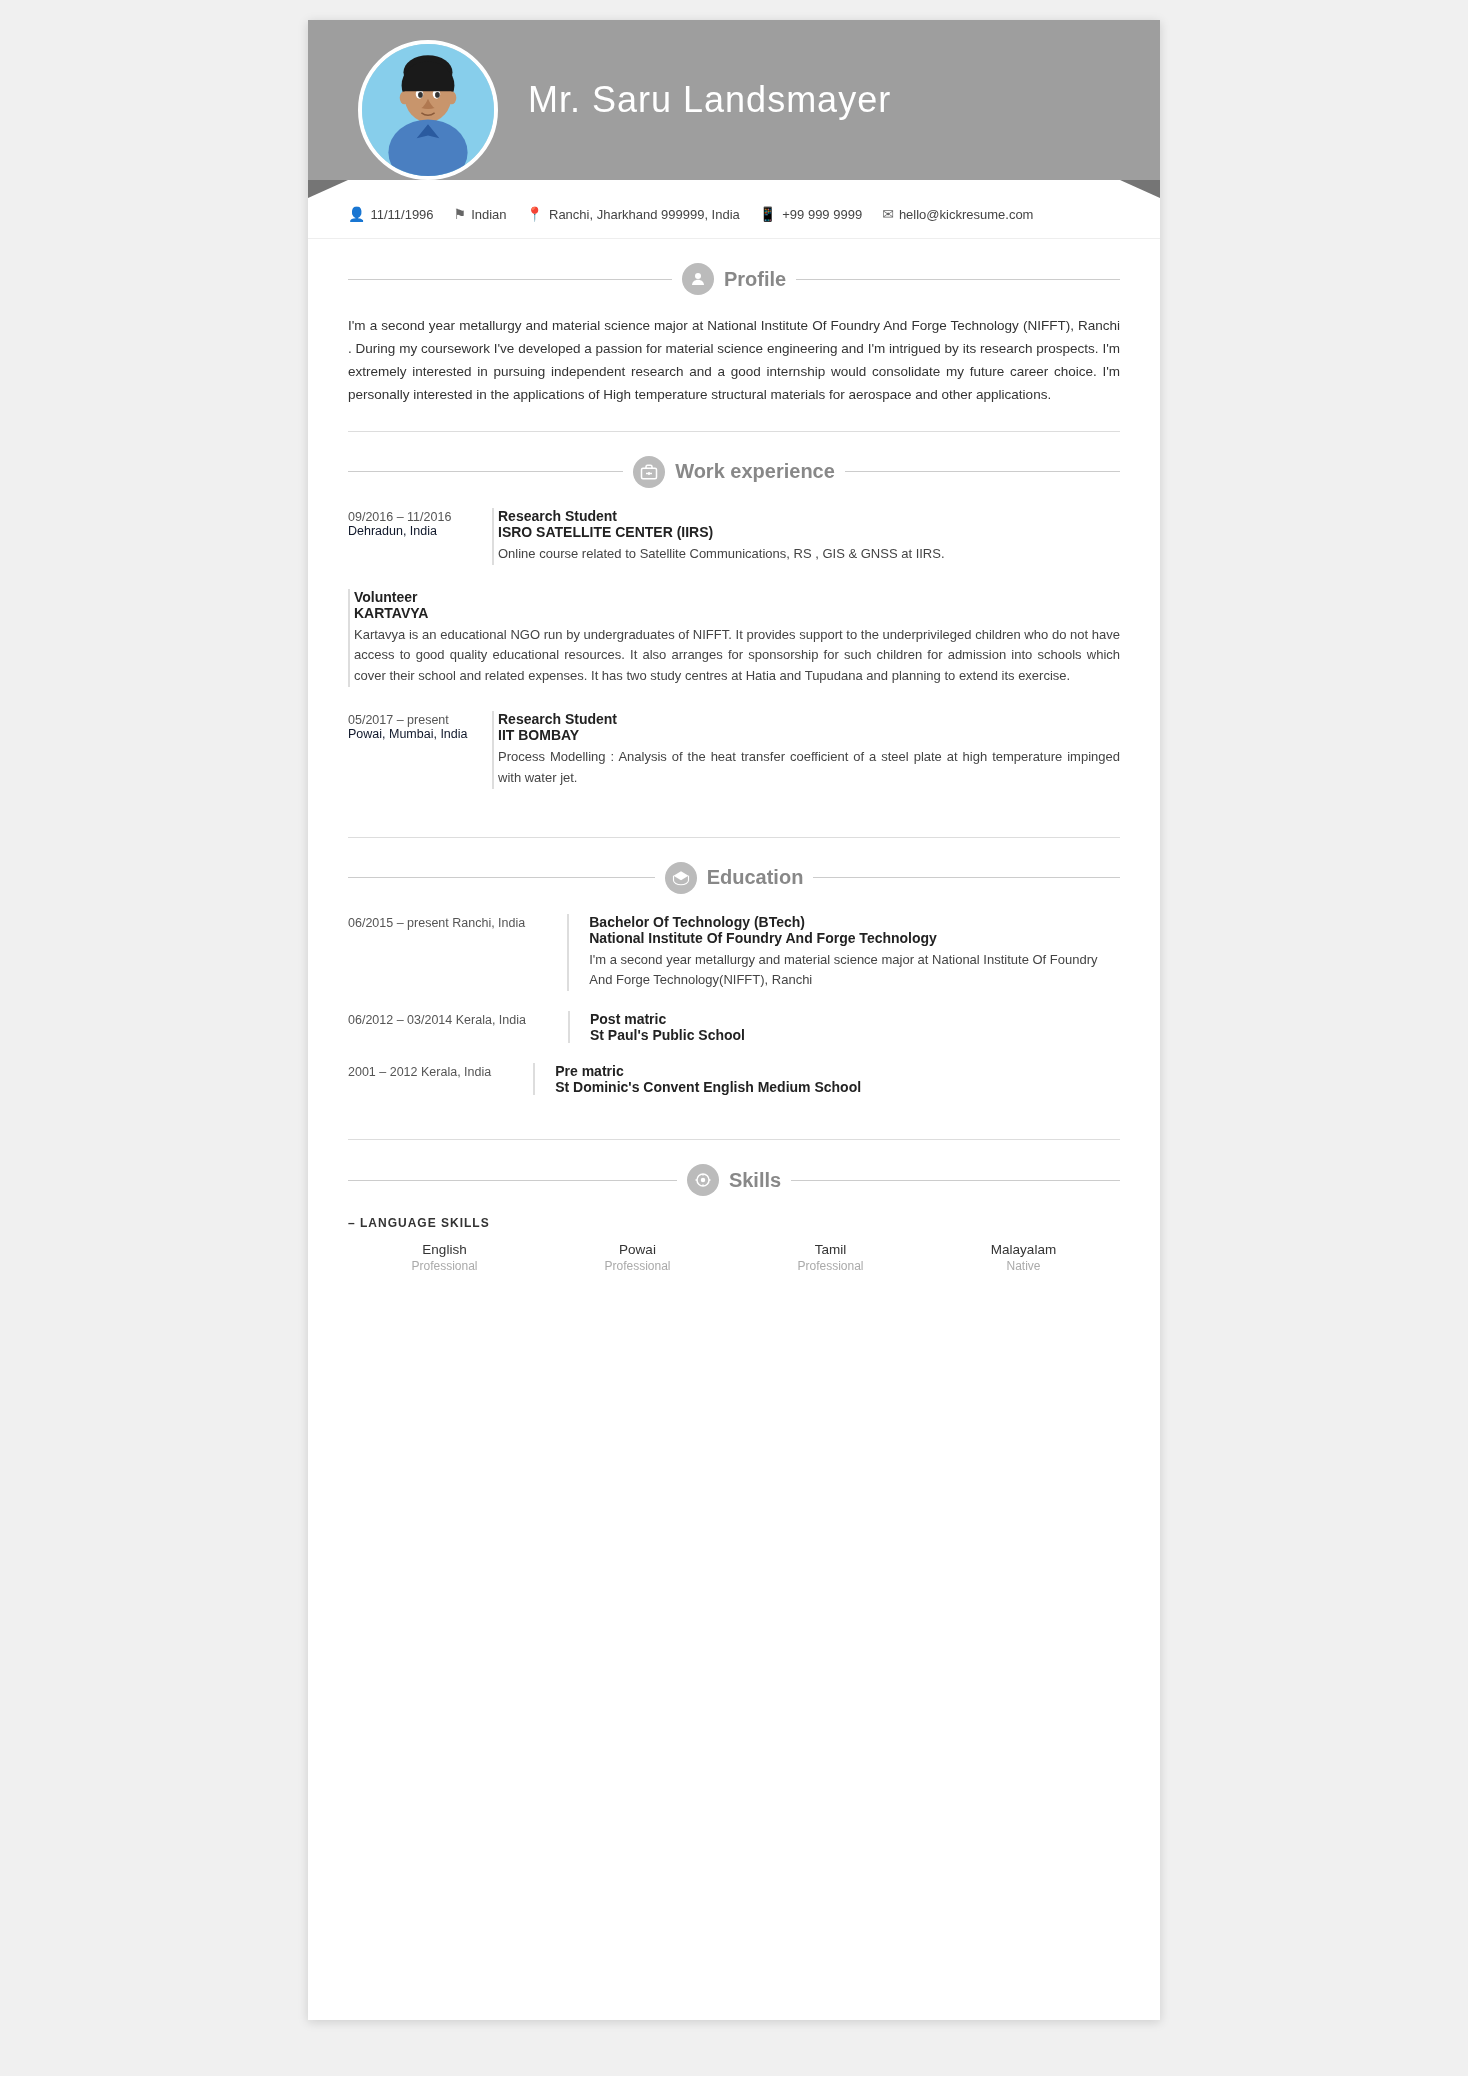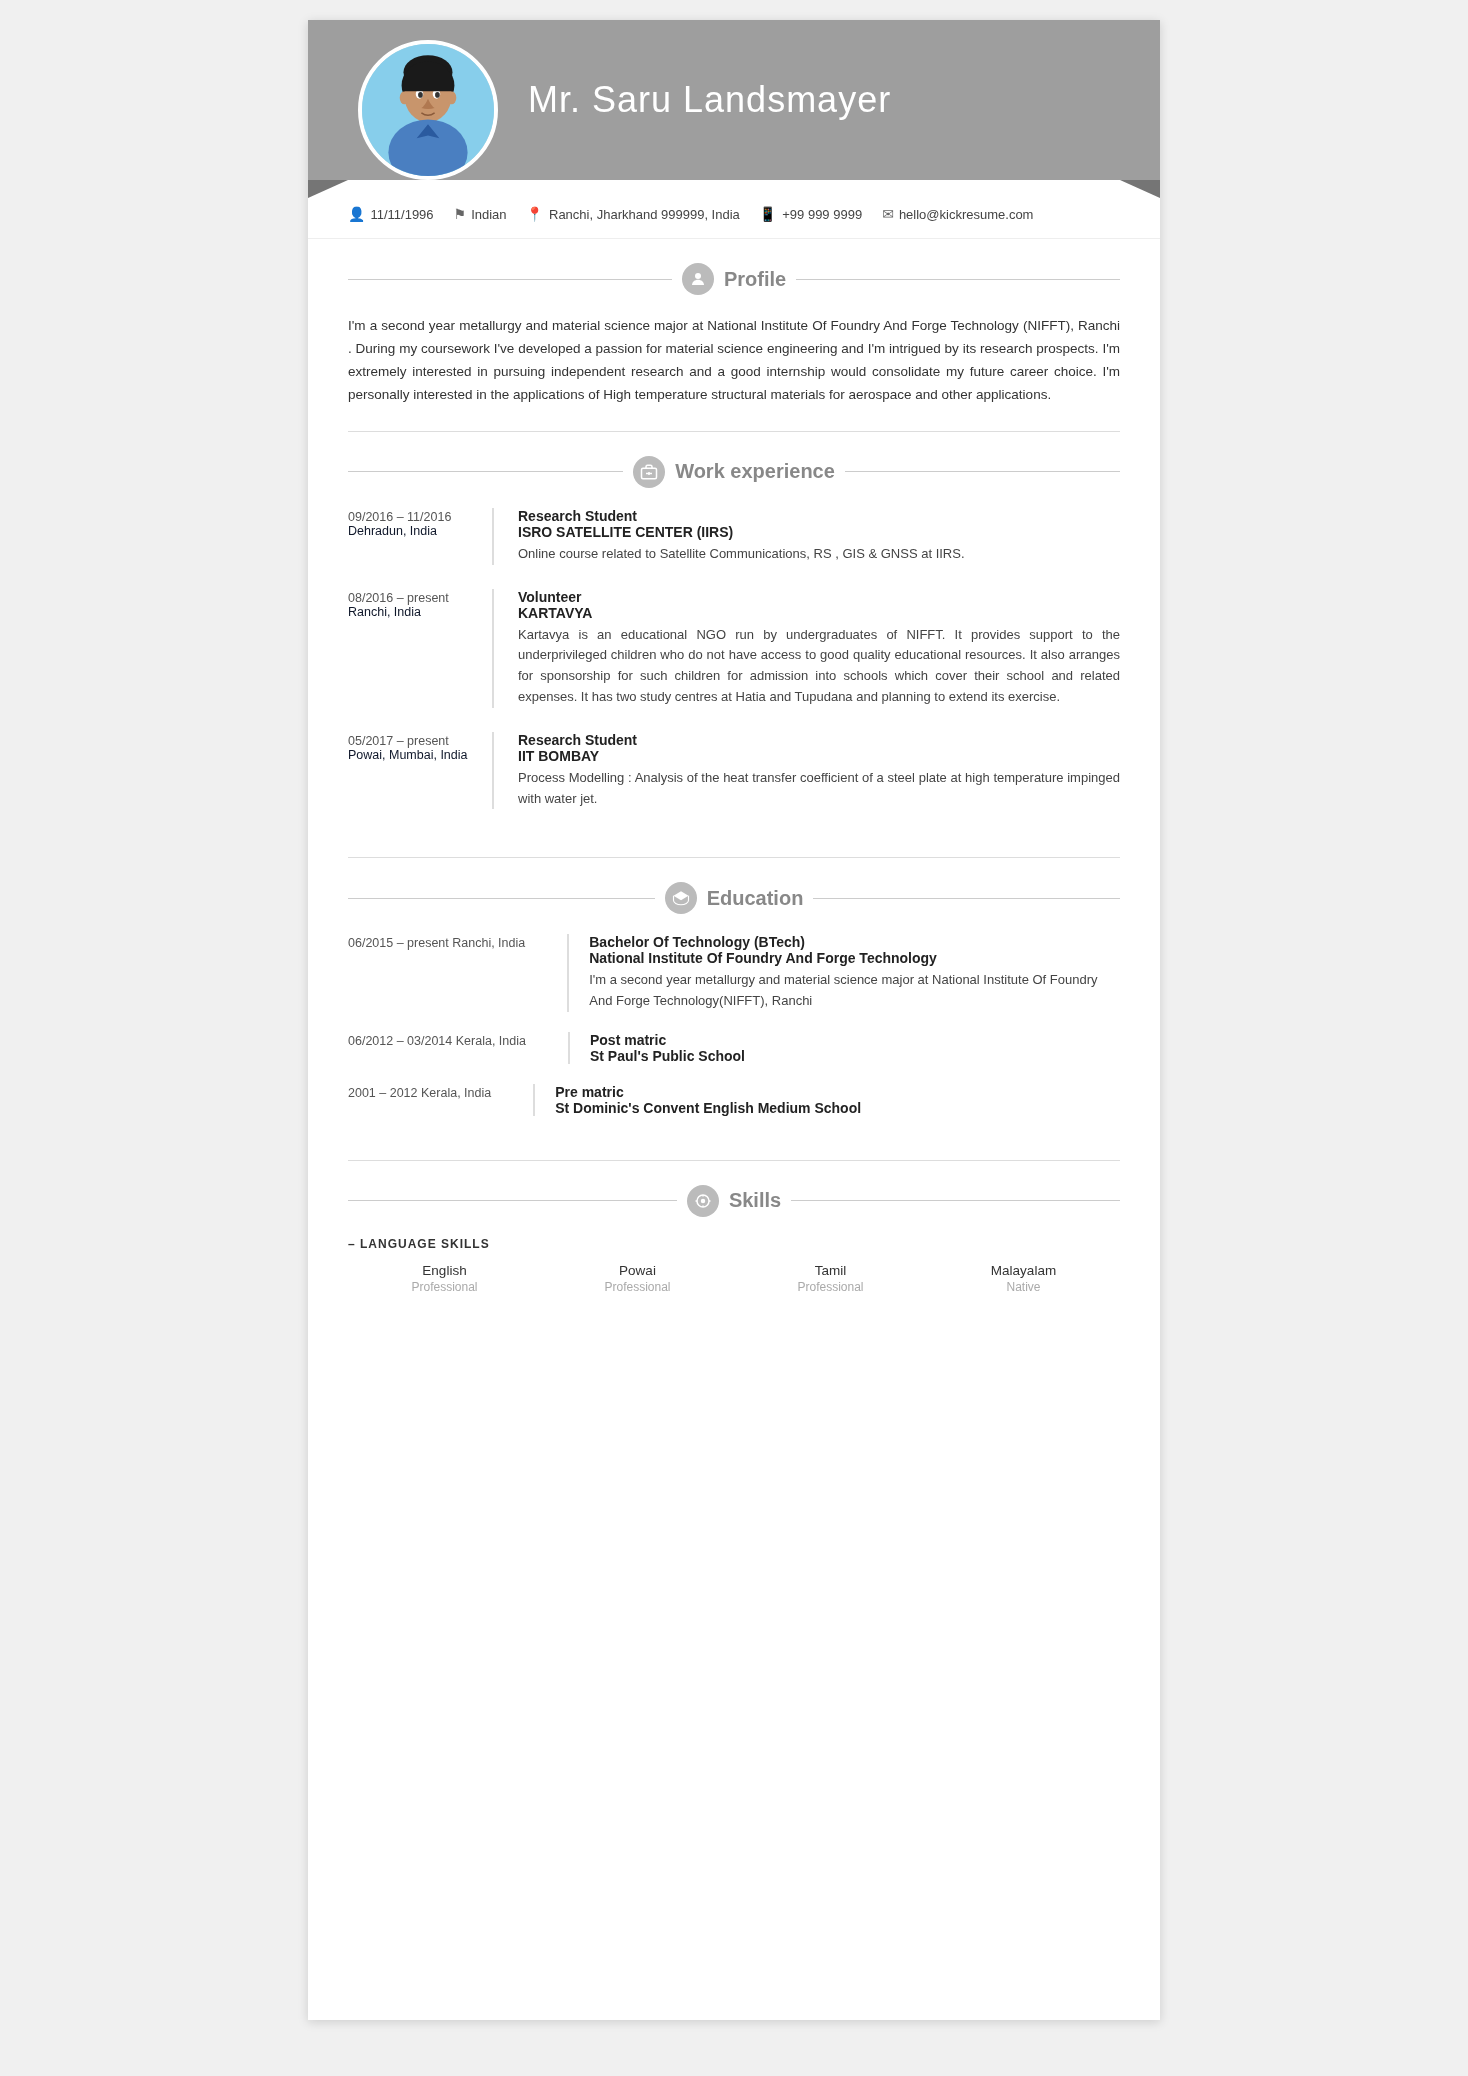--- a/index.html
+++ b/index.html
@@ -142,21 +142,21 @@
       display: block;
       font-weight: 400;
     }
     .exp-date .location {
       display: block;
       color: #0f172a;
     }
     .exp-content {
       flex: 1;
       border-left: 2px solid #ddd;
-      padding-left: 24px;
+      padding-left: 4px;
     }
     .exp-title {
       font-size: 14px;
       font-weight: 700;
       color: #222;
     }
     .exp-company {
       font-size: 14px;
       font-weight: 700;
       color: #222;
@@ -342,24 +342,20 @@
         <span class="location">Dehradun, India</span>
       </div>
       <div class="exp-content">
         <div class="exp-title">Research Student</div>
         <div class="exp-company">ISRO SATELLITE CENTER (IIRS)</div>
         <div class="exp-desc">Online course related to Satellite Communications, RS , GIS &amp; GNSS at IIRS.</div>
       </div>
     </div>
 
     <div class="exp-item">
-      <div class="exp-date">
-        <span class="date-range">08/2016 – present</span>
-        <span class="location">Ranchi, India</span>
-      </div>
       <div class="exp-content">
         <div class="exp-title">Volunteer</div>
         <div class="exp-company">KARTAVYA</div>
         <div class="exp-desc">Kartavya is an educational NGO run by undergraduates of NIFFT. It provides support to the underprivileged children who do not have access to good quality educational resources. It also arranges for sponsorship for such children for admission into schools which cover their school and related expenses. It has two study centres at Hatia and Tupudana and planning to extend its exercise.</div>
       </div>
     </div>
 
     <div class="exp-item">
       <div class="exp-date">
         <span class="date-range">05/2017 – present</span>

